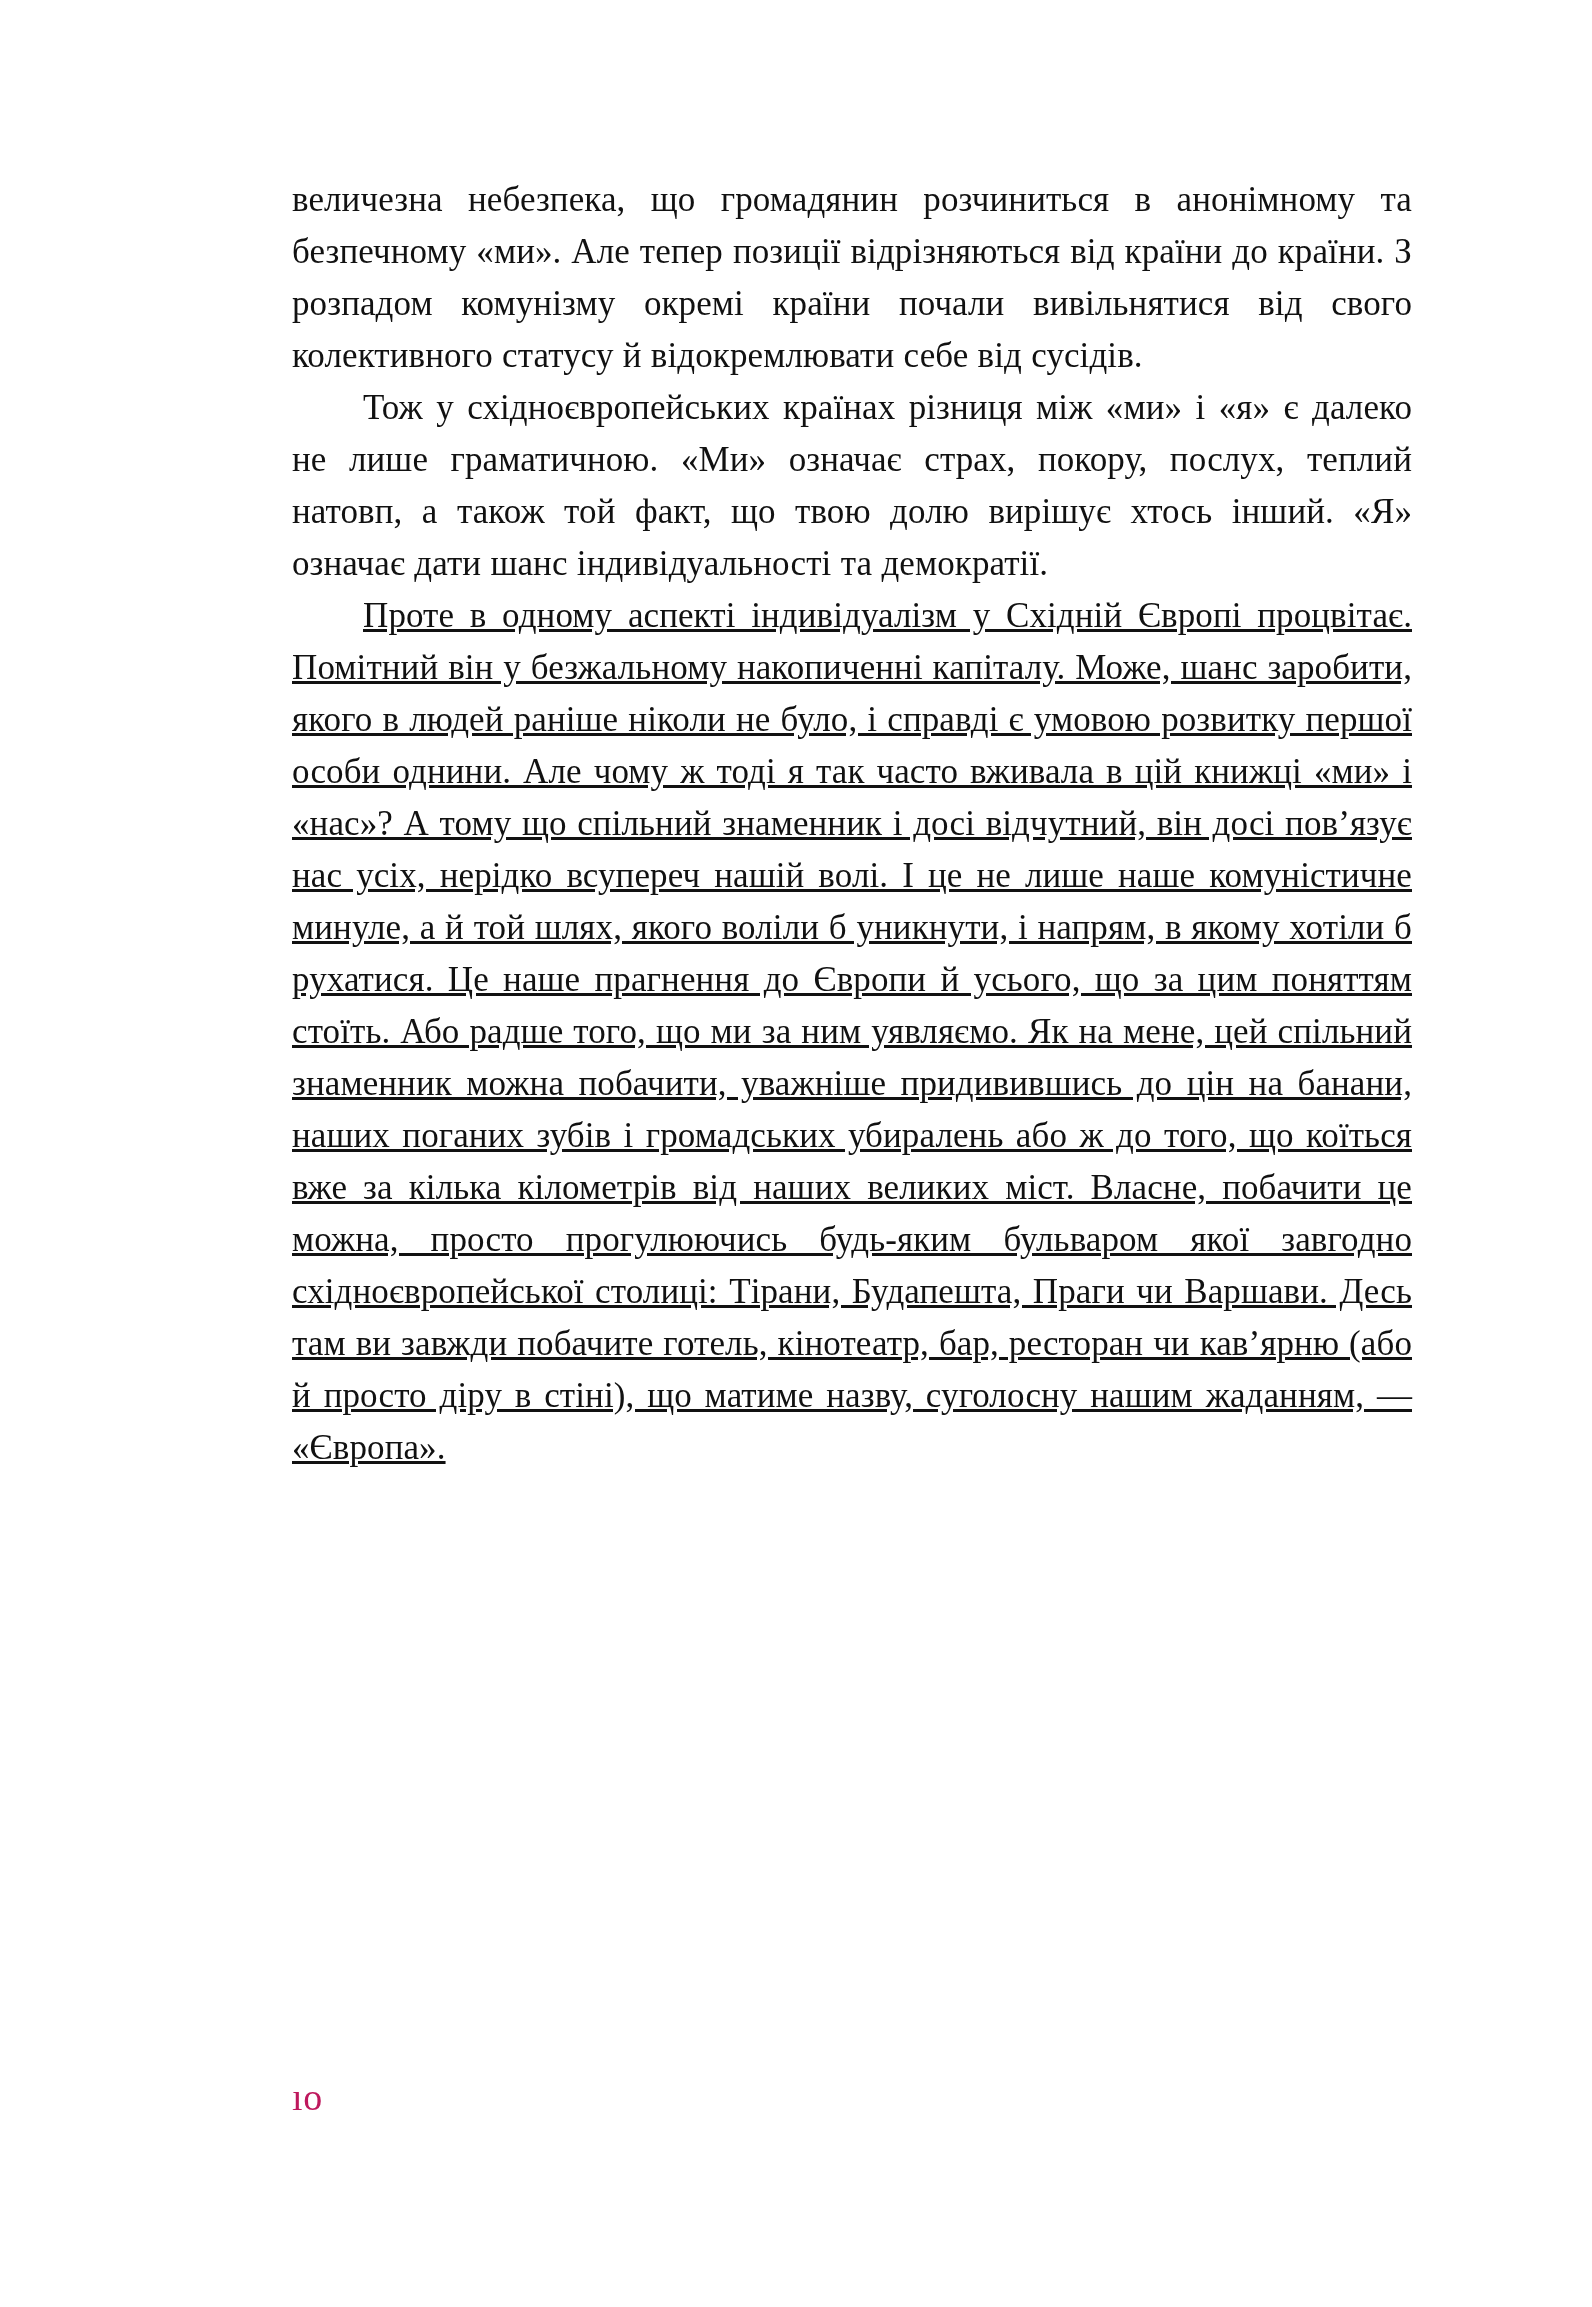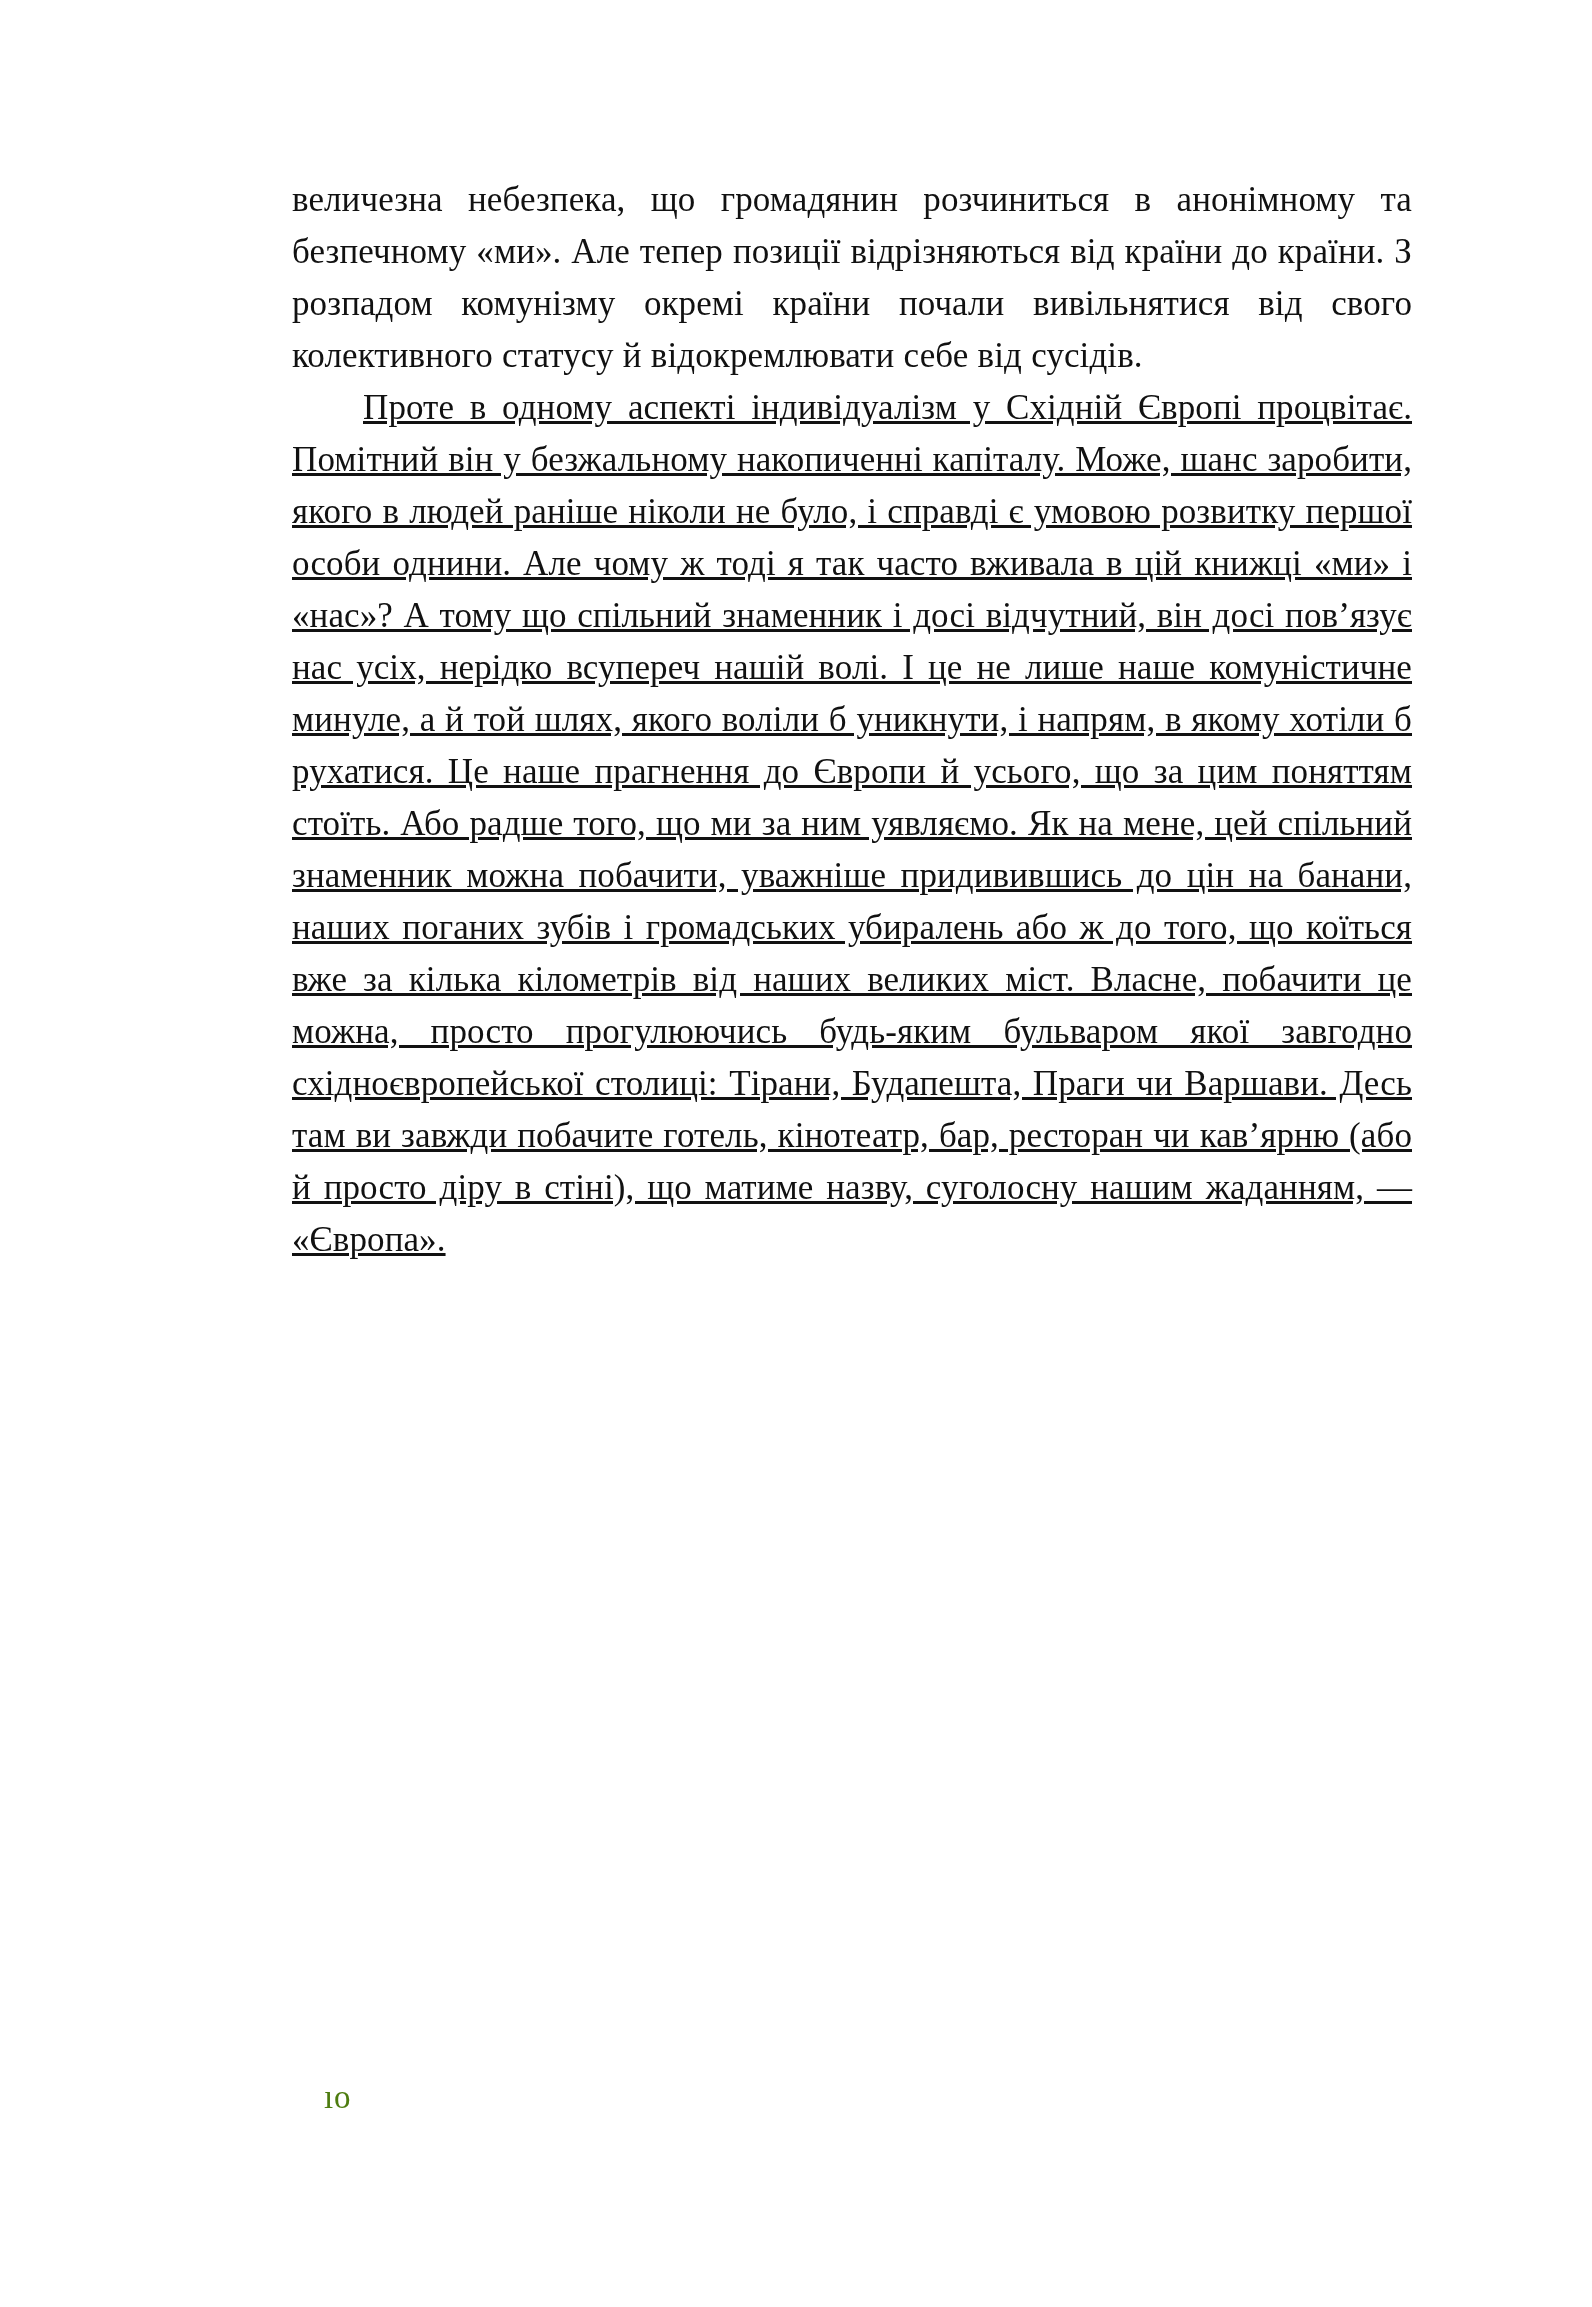--- a/index.html
+++ b/index.html
@@ -45,35 +45,35 @@
   }
   
   .para:last-of-type {
     text-align: justify;
     text-decoration: underline;
   }
   .page-number {
     position: absolute;
     left: 292px;
     top: 2077px;
-    font-size: 33px;
+    font-size: 38px;
     line-height: 40px;
     font-variant-numeric: oldstyle-nums;
     font-feature-settings: "onum" 1, "lnum" 0;
     letter-spacing: 0.8px;
-    color: #4d7c0f;
-    margin-left: 32px;
+    color: #be185d;
   }
 </style>
 </head>
 <body>
 
 <div class="page">
 
   <div class="text-block">
     <p class="para">величезна небезпека, що громадянин розчиниться в анонімному та безпечному «ми». Але тепер позиції відрізняються від країни до країни. З розпадом комунізму окремі країни почали вивільнятися від свого колективного статусу й відокремлювати себе від сусідів.</p>
+    <p class="para indent">Тож у східноєвропейських країнах різниця між «ми» і «я» є далеко не лише граматичною. «Ми» означає страх, покору, послух, теплий натовп, а також той факт, що твою долю вирішує хтось інший. «Я» означає дати шанс індивідуальності та демократії.</p>
     <p class="para indent">Проте в одному аспекті індивідуалізм у Східній Європі процвітає. Помітний він у безжальному накопиченні капіталу. Може, шанс заробити, якого в людей раніше ніколи не було, і справді є умовою розвитку першої особи однини. Але чому ж тоді я так часто вживала в цій книжці «ми» і «нас»? А тому що спільний знаменник і досі відчутний, він досі пов’язує нас усіх, нерідко всупереч нашій волі. І це не лише наше комуністичне минуле, а й той шлях, якого воліли б уникнути, і напрям, в якому хотіли б рухатися. Це наше прагнення до Європи й усього, що за цим поняттям стоїть. Або радше того, що ми за ним уявляємо. Як на мене, цей спільний знаменник можна побачити, уважніше придивившись до цін на банани, наших поганих зубів і громадських убиралень або ж до того, що коїться вже за кілька кілометрів від наших великих міст. Власне, побачити це можна, просто прогулюючись будь-яким бульваром якої завгодно східноєвропейської столиці: Тірани, Будапешта, Праги чи Варшави. Десь там ви завжди побачите готель, кінотеатр, бар, ресторан чи кав’ярню (або й просто діру в стіні), що матиме назву, суголосну нашим жаданням, — «Європа».</p>
   </div>
 
   <div class="page-number">ıo</div>
 
 </div>
 
 
 </body></html>

